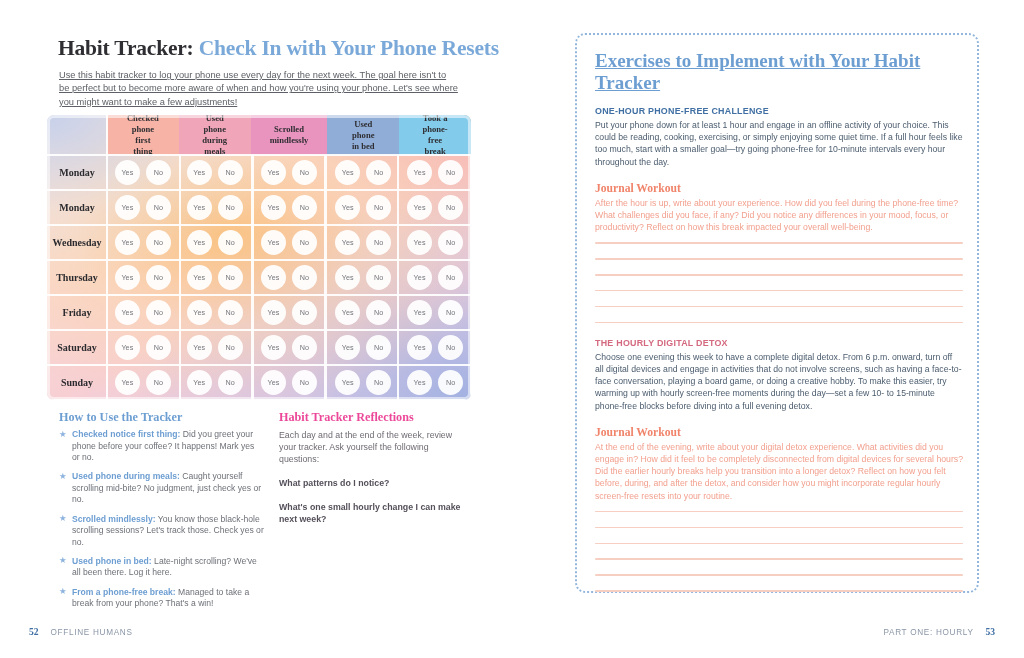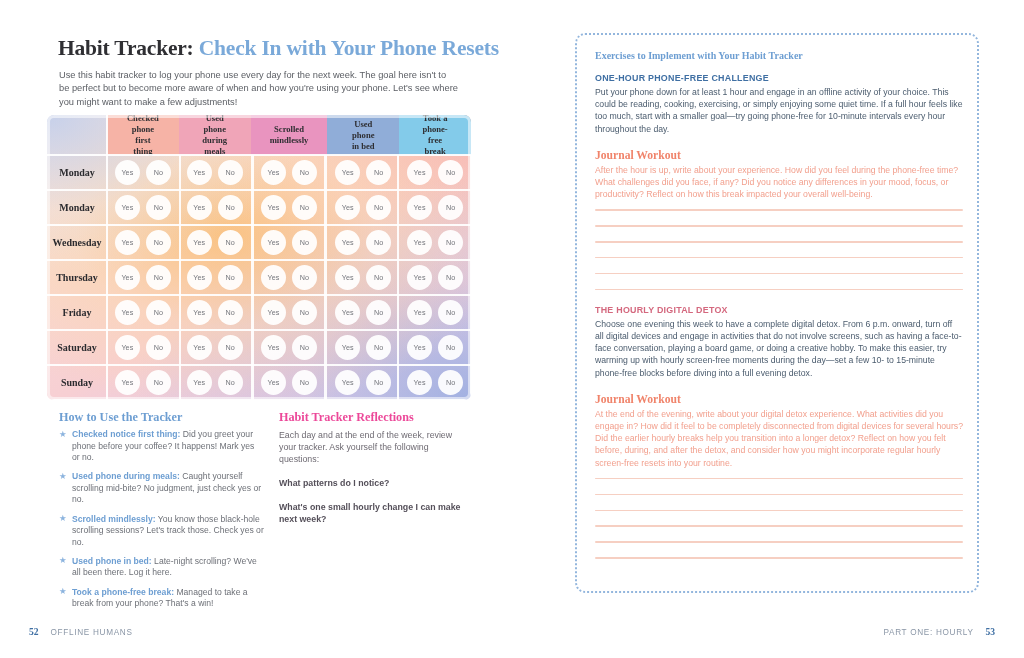--- a/index.html
+++ b/index.html
@@ -18,21 +18,21 @@
   .title {
     position: absolute; left: 58px; top: 36px; width: 420px;
     font-family: "Liberation Serif", serif;
     font-size: 21.5px; font-weight: 700; color: #2f2f33;
     letter-spacing: -0.2px; white-space: nowrap;
   }
   .title .accent { color: #7aa9d9; }
 
   .intro {
     position: absolute; left: 59px; top: 69px; width: 400px;
-    font-size: 9.3px; line-height: 13.3px; color: #5d6066;
+    font-size: 9.3px; line-height: 13.3px; color: #5d6066; text-decoration: underline;
   }
 
   
   .tracker {
     position: absolute; left: 47px; top: 115px;
     width: 424px; height: 285px;
     border-radius: 7px;
     overflow: hidden;
     background:
       radial-gradient(130% 120% at 0% 0%,  rgba(190,205,235,0.85) 0%, rgba(225,232,245,0.25) 28%, rgba(255,255,255,0) 48%),
@@ -97,21 +97,21 @@
 
   
   .dotbox {
     position: absolute; left: 63px; top: 33px; width: 404px; height: 560px;
     border: 2px dotted #93b6dd; border-radius: 10px;
   }
   .rp { position: absolute; left: 18px; top: 15px; width: 368px; }
 
   .r-title {
     font-family: "Liberation Serif", serif;
-    font-size: 10px; font-weight: 700; color: #6d9ed2; margin-bottom: 12px;
+    font-size: 19px; font-weight: 700; color: #6d9ed2; margin-bottom: 12px; text-decoration: underline;
   }
   .r-sub {
     font-size: 8.9px; font-weight: 700; color: #3f6fa3; letter-spacing: 0.25px; margin-bottom: 3px;
   }
   .r-sub.pink { color: #d4687e; }
   .r-body { font-size: 8.7px; line-height: 12.2px; color: #4b5c6e; margin-bottom: 14px; }
   .jw-head {
     font-family: "Liberation Serif", serif;
     font-size: 11.6px; font-weight: 700; color: #f0836a; margin-bottom: 2px;
   }
@@ -321,21 +321,21 @@
         <div class="hline" style="top: 283.8px;"></div>
       </div>
 
     <div class="col-a">
       <div class="h-blue">How to Use the Tracker</div>
       <ul class="bullets" id="howto-list">
           <li><span class="star">★</span><b>Checked notice first thing:</b><span> Did you greet your phone before your coffee? It happens! Mark yes or no.</span></li>
           <li><span class="star">★</span><b>Used phone during meals:</b><span> Caught yourself scrolling mid-bite? No judgment, just check yes or no.</span></li>
           <li><span class="star">★</span><b>Scrolled mindlessly:</b><span> You know those black-hole scrolling sessions? Let's track those. Check yes or no.</span></li>
           <li><span class="star">★</span><b>Used phone in bed:</b><span> Late-night scrolling? We've all been there. Log it here.</span></li>
-          <li><span class="star">★</span><b>Took a phone-free break:</b><span> Managed to take a break from your phone? That's a win!</span></li>
+          <li><span class="star">★</span><b>From a phone-free break:</b><span> Managed to take a break from your phone? That's a win!</span></li>
         </ul>
     </div>
 
     <div class="col-b">
       <div class="h-purple">Habit Tracker Reflections</div>
       <div class="refl-intro">Each day and at the end of the week, review your tracker. Ask yourself the following questions:</div>
       <div id="refl-questions">
           <div class="refl-q">What patterns do I notice?</div>
           <div class="refl-q">What's one small hourly change I can make next week?</div>
         </div>

